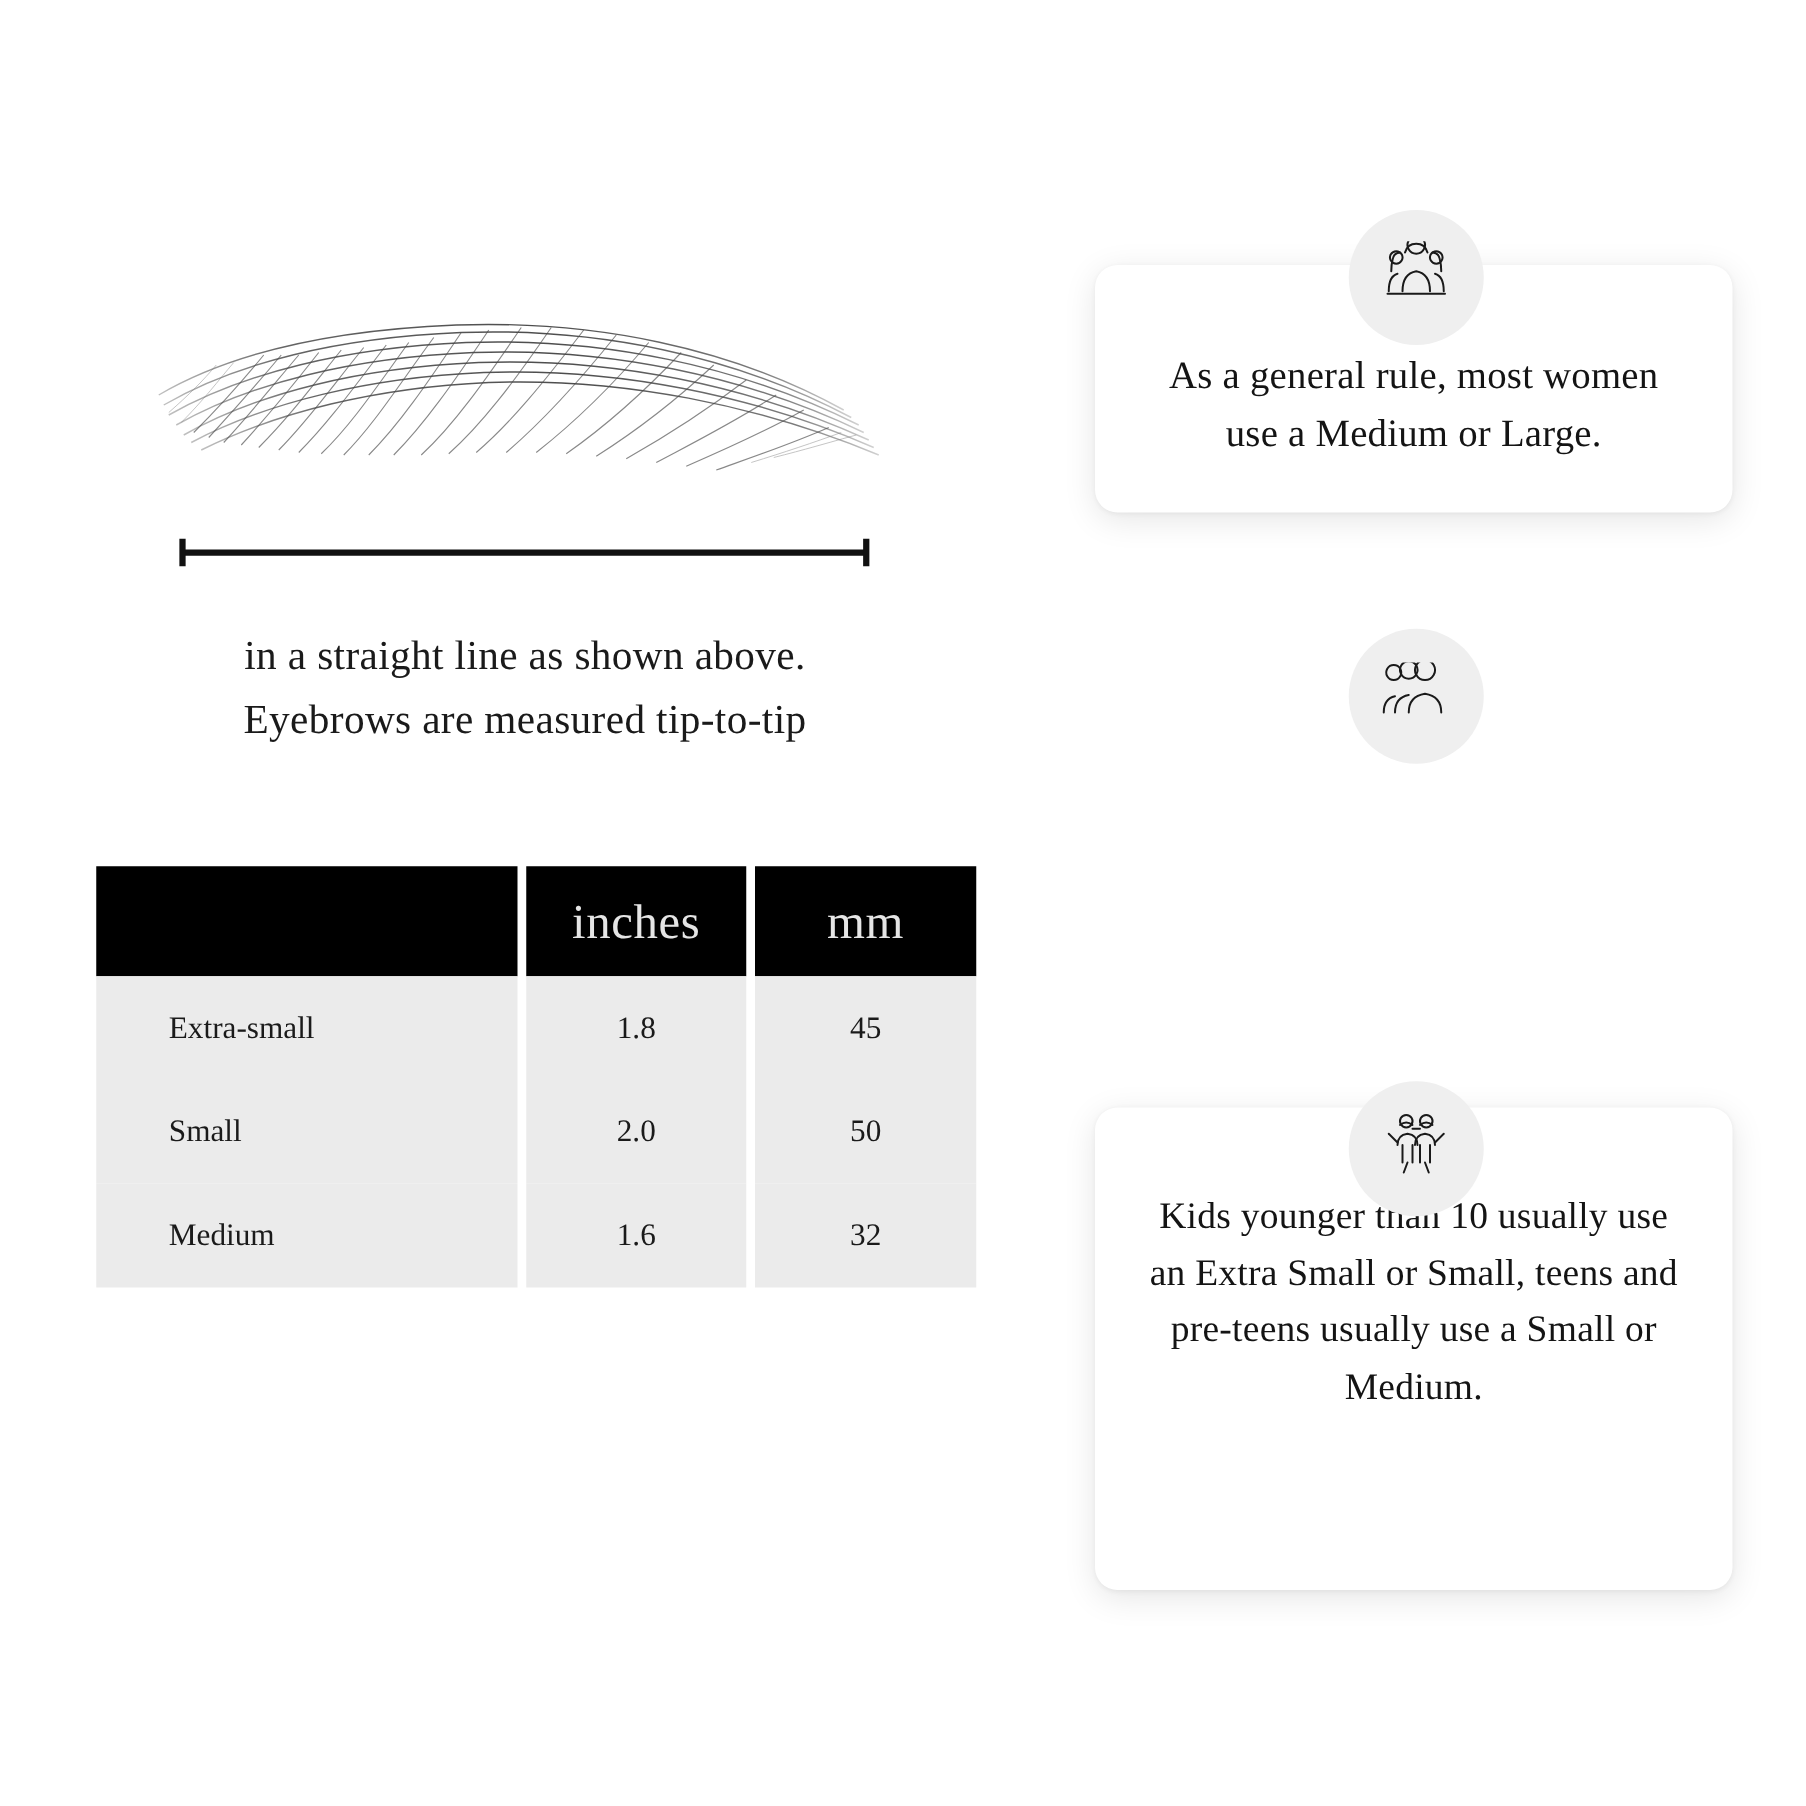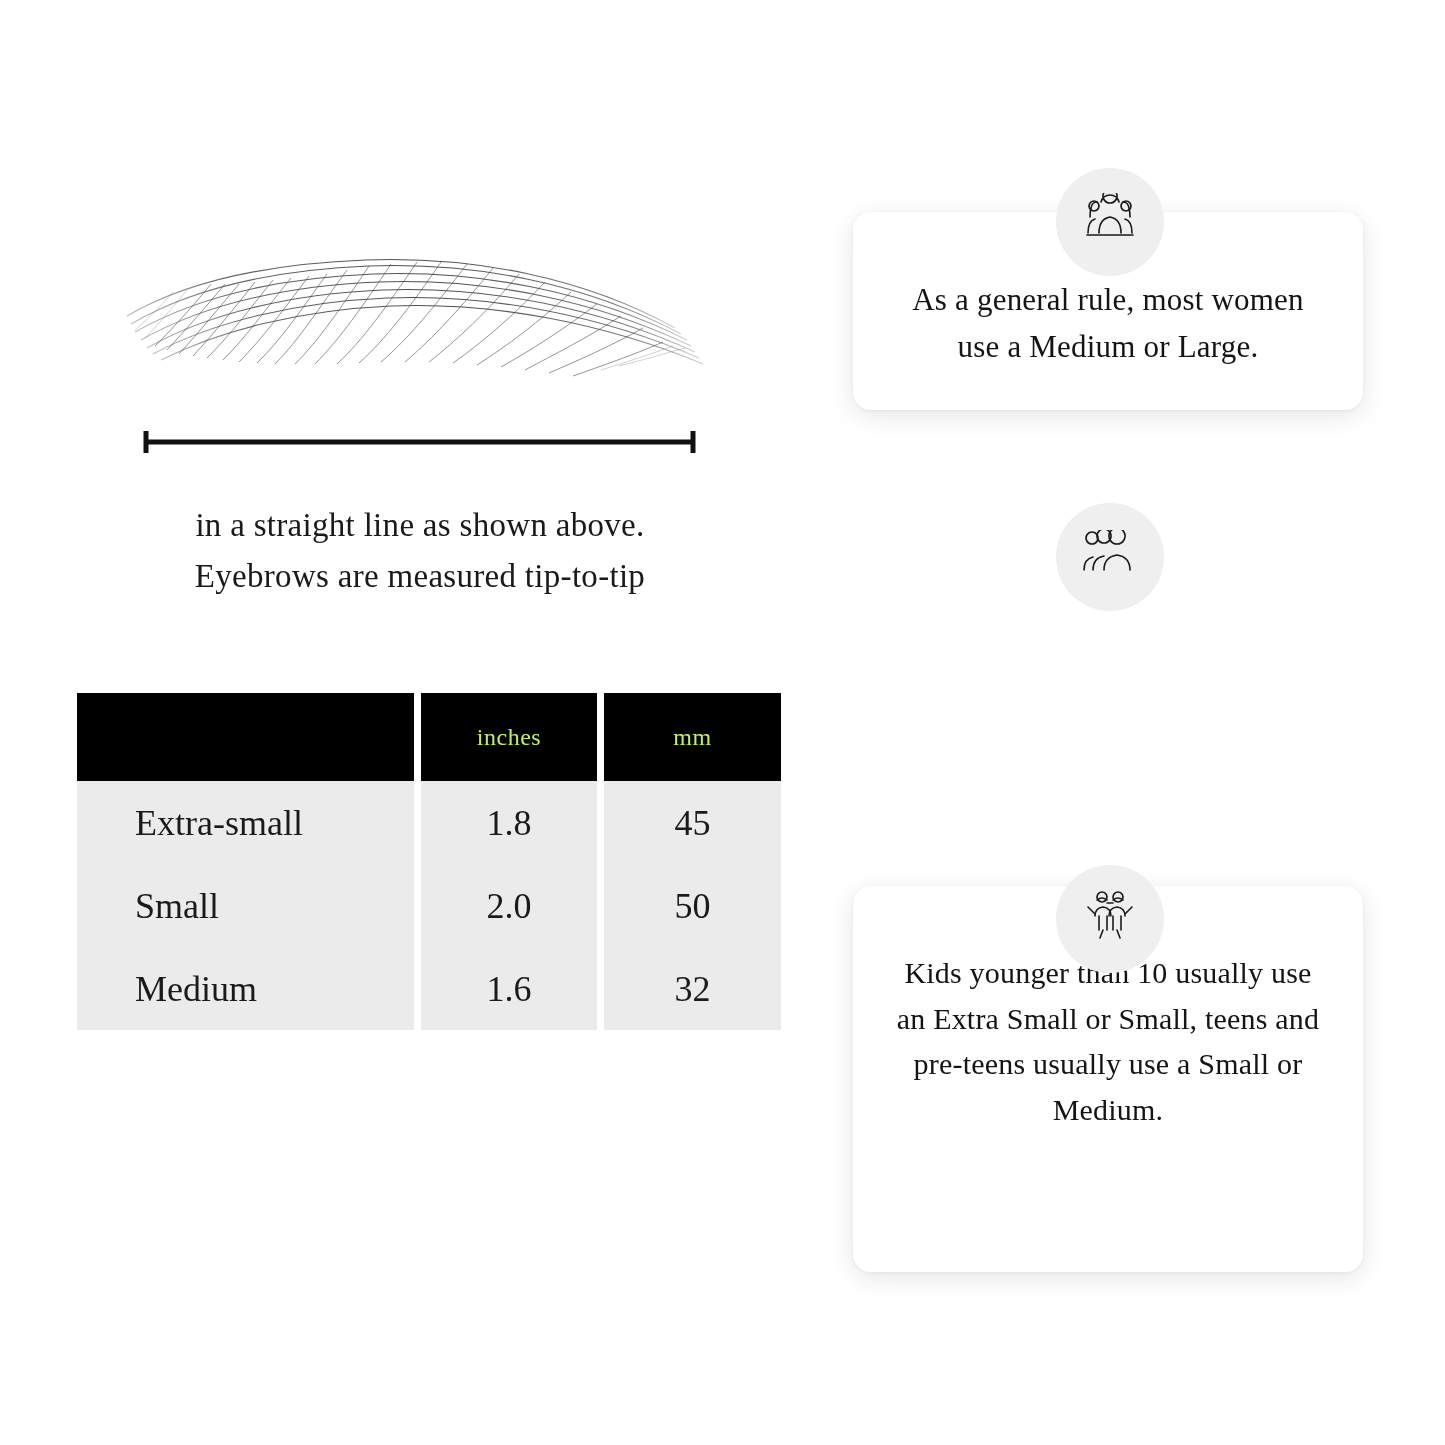--- a/index.html
+++ b/index.html
@@ -64,53 +64,53 @@
     position: absolute;
     left: 70px;
     top: 693px;
     width: 697px;
     border-collapse: separate;
     border-spacing: 7px 0;
     table-layout: fixed;
   }
   .size-table th {
     background: #000000;
-    color: #bef264;
+    color: #e5e5e5;
     font-weight: normal;
-    font-size: 24px;
+    font-size: 39px;
     height: 86px;
     vertical-align: middle;
     text-align: center;
     letter-spacing: 0.5px;
   }
   .size-table th.label-head {
     text-align: left;
   }
   .size-table td {
     background: #ebebeb;
-    font-size: 36px;
+    font-size: 25px;
     height: 81px;
     vertical-align: middle;
     color: #1a1a1a;
   }
   .size-table td.name {
     text-align: left;
     padding-left: 58px;
   }
   .size-table td.num {
     text-align: center;
   }
   .col-name { width: 337px; }
   .col-in   { width: 176px; }
   .col-mm   { width: 177px; }
 
   
   .right-col {
     position: absolute;
-    left: 840px;
+    left: 863px;
     top: 0;
     width: 540px;
     height: 1445px;
   }
   .tip-card {
     position: absolute;
     left: 13px;
     width: 510px;
     background: #ffffff;
     border-radius: 18px;

